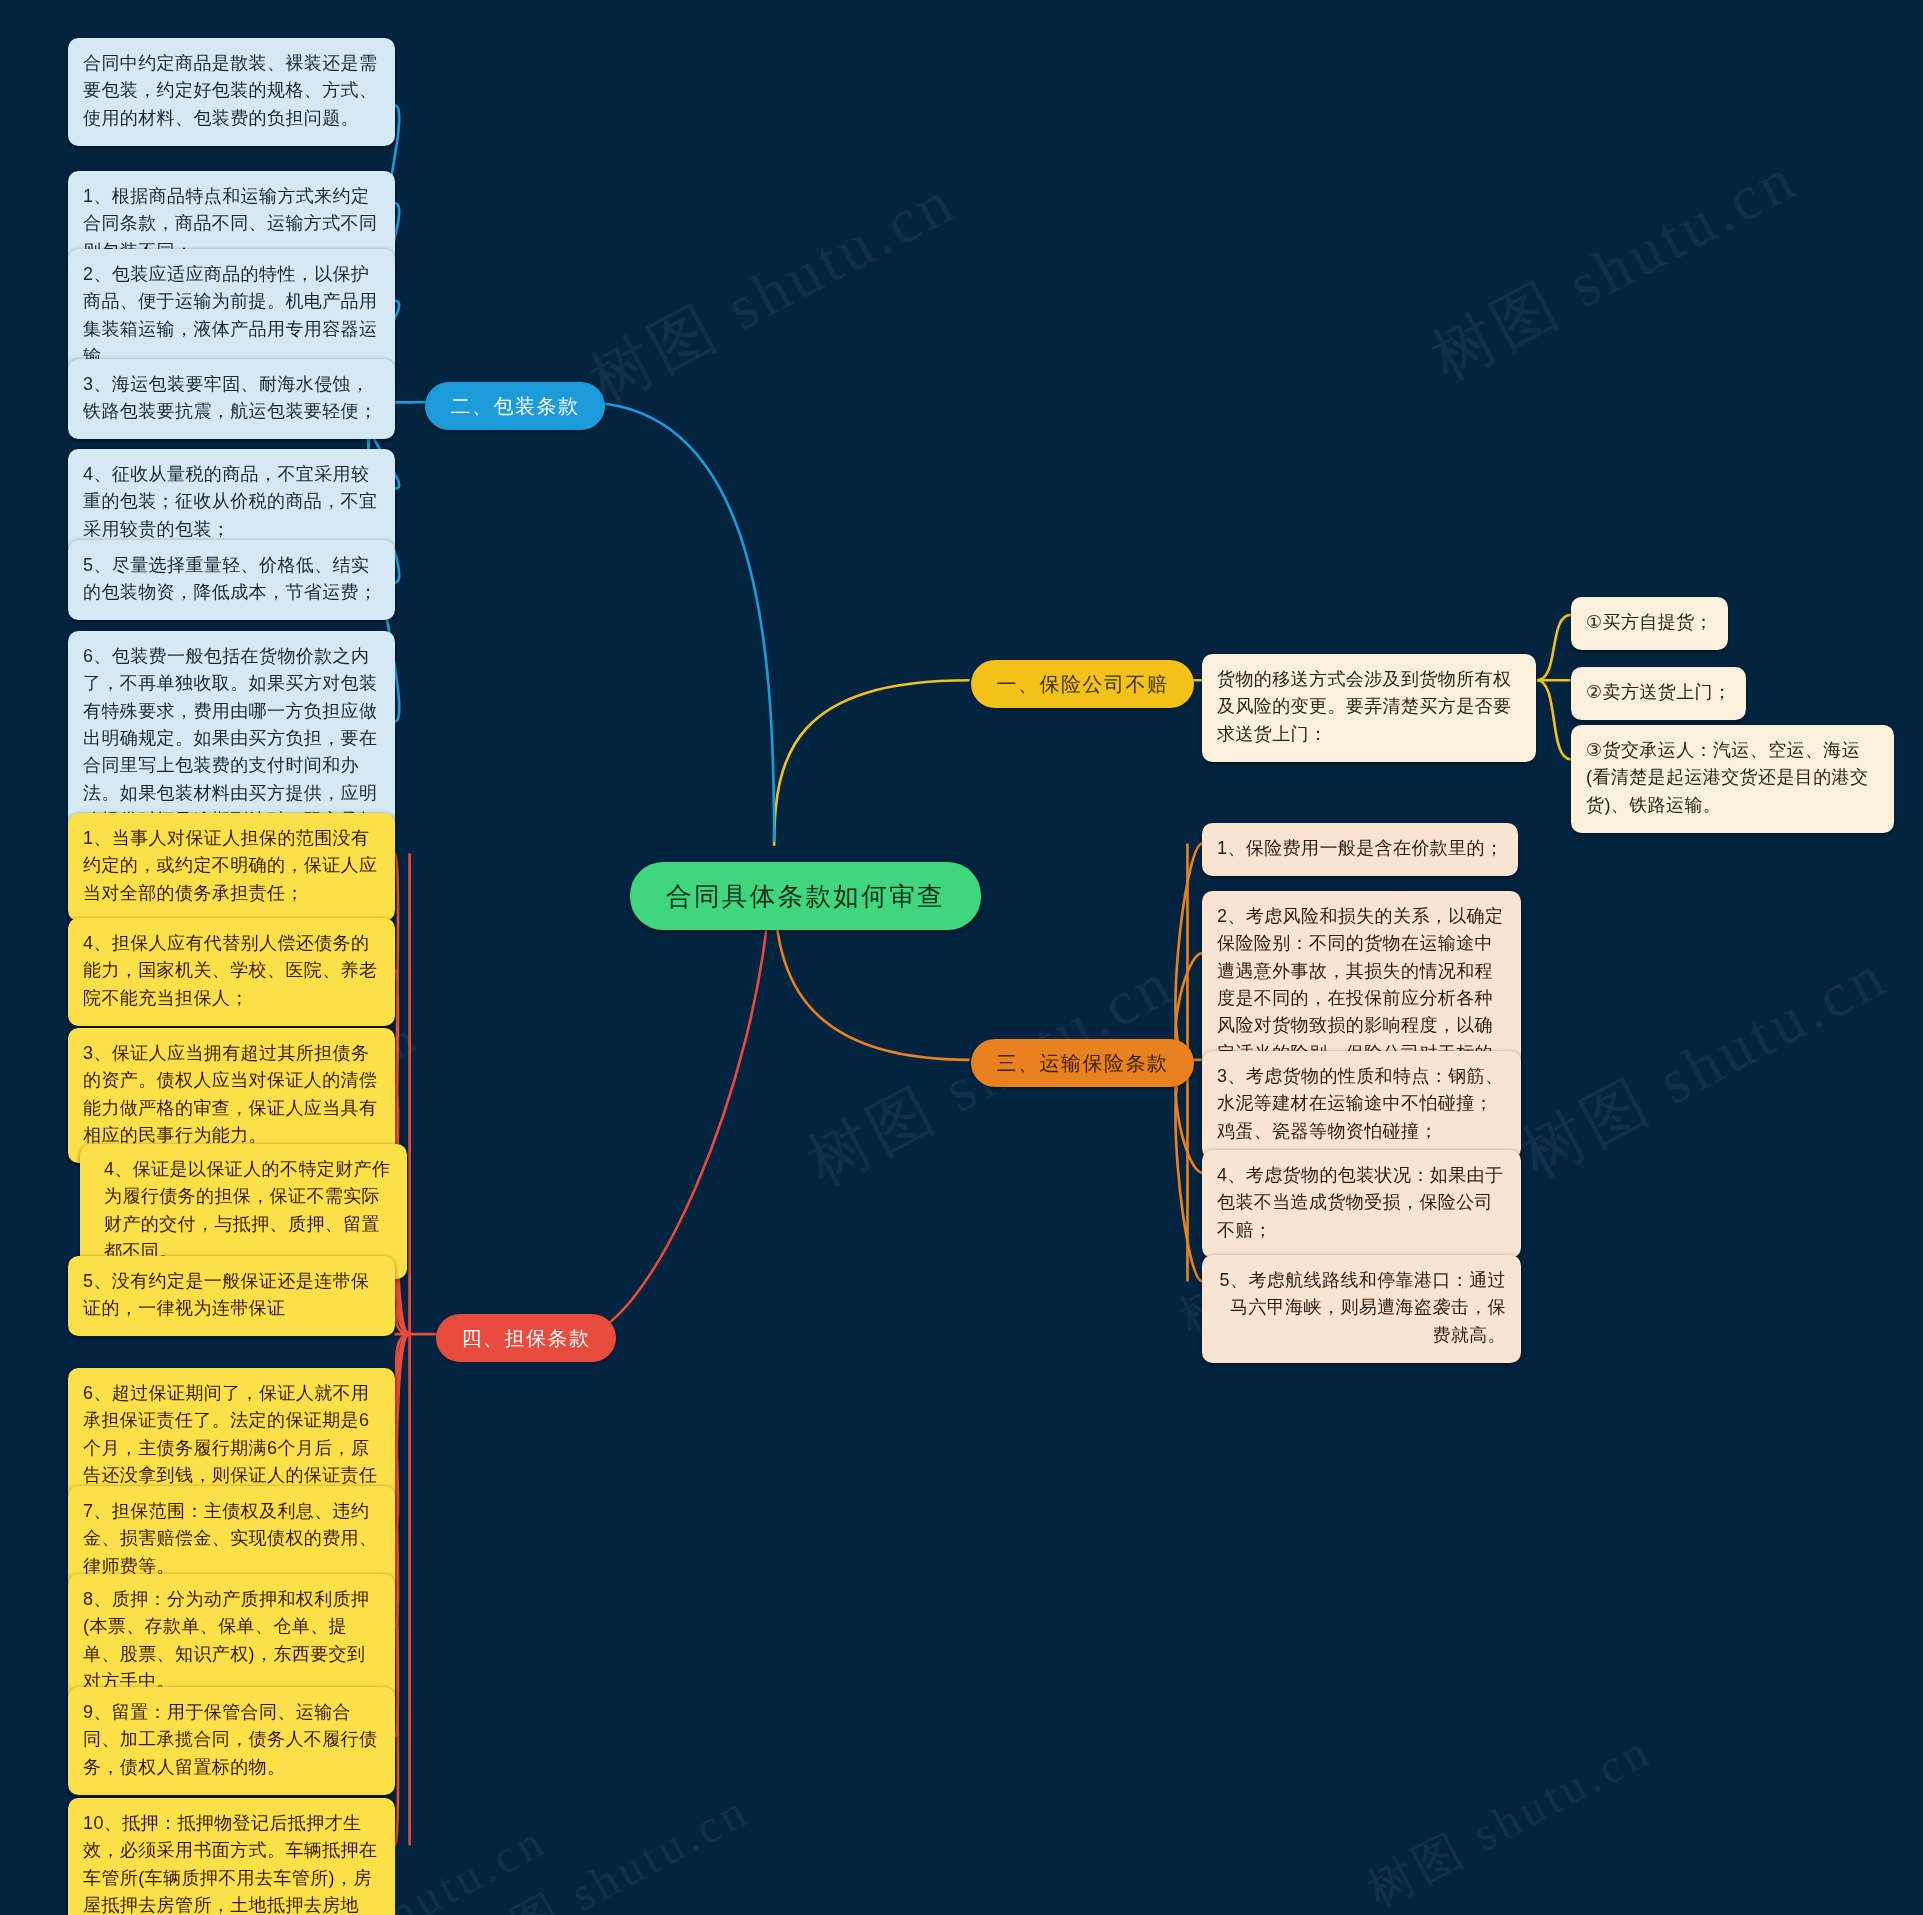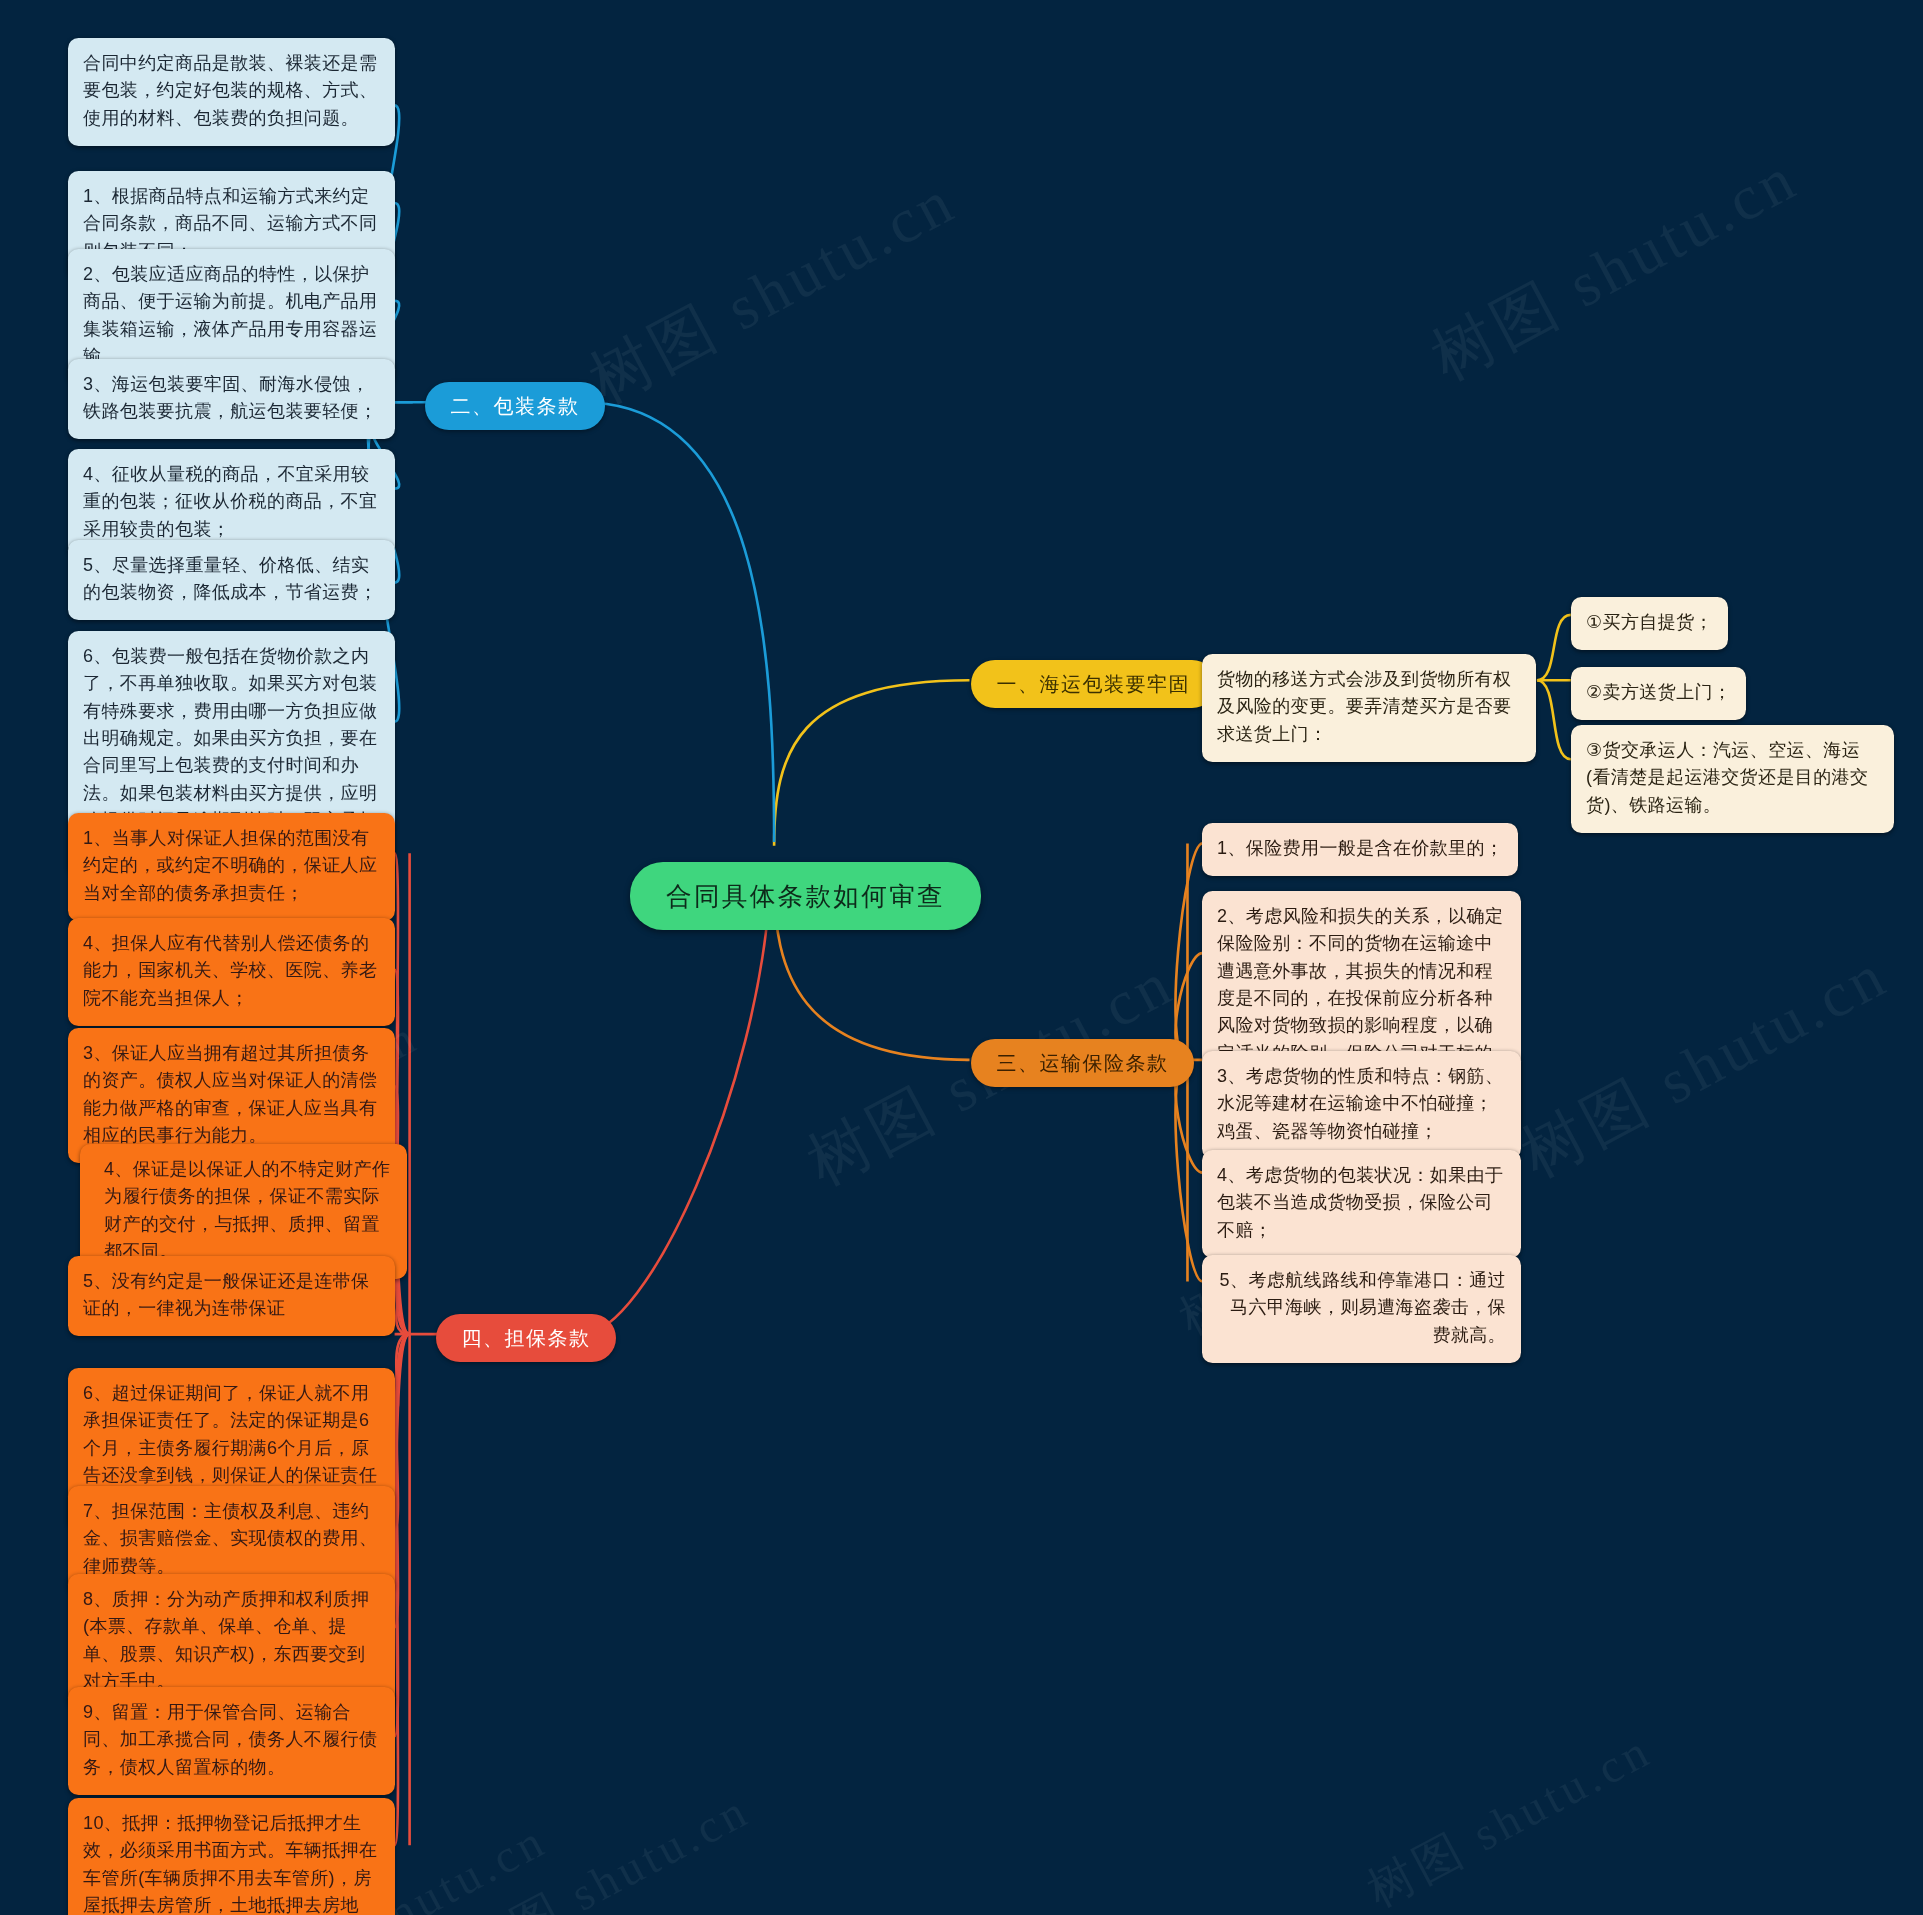--- a/index.html
+++ b/index.html
@@ -20,21 +20,21 @@
   .leaf{
     border-radius:10.5px;
     padding:12px 15px 13.5px 15px;
     font-size:18px;
     line-height:1.52;
     letter-spacing:0.4px;
     box-shadow:0 1.5px 4.5px rgba(0,0,0,.45);
     word-break:break-all;
   }
   .leaf.blue{background:#d4e9f2;color:#1b2733;}
-  .leaf.pink{background:#f97316;color:#331914;}
+  .leaf.pink{background:#fde047;color:#331914;}
   .leaf.cream{background:#faf0dc;color:#2b2414;}
   .leaf.peach{background:#fbe3d2;color:#2b1c12;}
 
   
   .branch{
     border-radius:30px;
     padding:10.5px 25.6px;
     font-size:20px;
     letter-spacing:1.5px;
     white-space:nowrap;
@@ -141,21 +141,21 @@
   <div class="node branch pkg" style="left:425px;top:382px;">二、包装条款</div>
 
   <div class="node leaf blue" style="left:68px;top:38px;width:327px;">合同中约定商品是散装、裸装还是需要包装，约定好包装的规格、方式、使用的材料、包装费的负担问题。</div>
   <div class="node leaf blue" style="left:68px;top:171px;width:327px;">1、根据商品特点和运输方式来约定合同条款，商品不同、运输方式不同则包装不同；</div>
   <div class="node leaf blue" style="left:68px;top:249px;width:327px;">2、包装应适应商品的特性，以保护商品、便于运输为前提。机电产品用集装箱运输，液体产品用专用容器运输。</div>
   <div class="node leaf blue" style="left:68px;top:359px;width:327px;">3、海运包装要牢固、耐海水侵蚀，铁路包装要抗震，航运包装要轻便；</div>
   <div class="node leaf blue" style="left:68px;top:449px;width:327px;">4、征收从量税的商品，不宜采用较重的包装；征收从价税的商品，不宜采用较贵的包装；</div>
   <div class="node leaf blue" style="left:68px;top:540px;width:327px;">5、尽量选择重量轻、价格低、结实的包装物资，降低成本，节省运费；</div>
   <div class="node leaf blue" style="left:68px;top:631px;width:327px;">6、包装费一般包括在货物价款之内了，不再单独收取。如果买方对包装有特殊要求，费用由哪一方负担应做出明确规定。如果由买方负担，要在合同里写上包装费的支付时间和办法。如果包装材料由买方提供，应明确提供时间及逾期到达时，双方承担的责任，并与合同交货期相适应。</div>
 
-  <div class="node branch del" style="left:971px;top:660px;">一、海运包装要牢固</div>
+  <div class="node branch del" style="left:971px;top:660px;">一、保险公司不赔</div>
 
   <div class="node leaf cream" style="left:1202px;top:654px;width:334px;">货物的移送方式会涉及到货物所有权及风险的变更。要弄清楚买方是否要求送货上门：</div>
 
   <div class="node leaf cream" style="left:1571px;top:597px;width:auto;min-width:105px;">①买方自提货；</div>
   <div class="node leaf cream" style="left:1571px;top:667px;width:auto;min-width:120px;">②卖方送货上门；</div>
   <div class="node leaf cream" style="left:1571px;top:725px;width:323px;">③货交承运人：汽运、空运、海运(看清楚是起运港交货还是目的港交货)、铁路运输。</div>
 
   <div class="node branch ins" style="left:971px;top:1039px;">三、运输保险条款</div>
 
   <div class="node leaf peach" style="left:1202px;top:823px;width:auto;min-width:248px;">1、保险费用一般是含在价款里的；</div>

